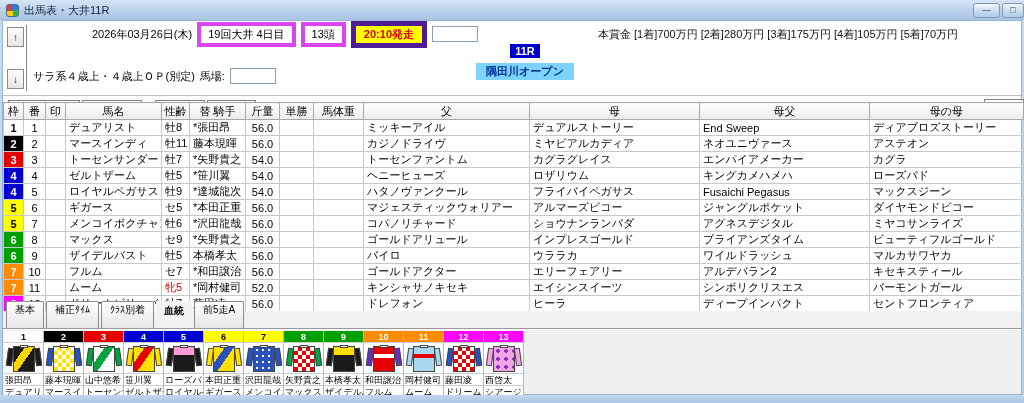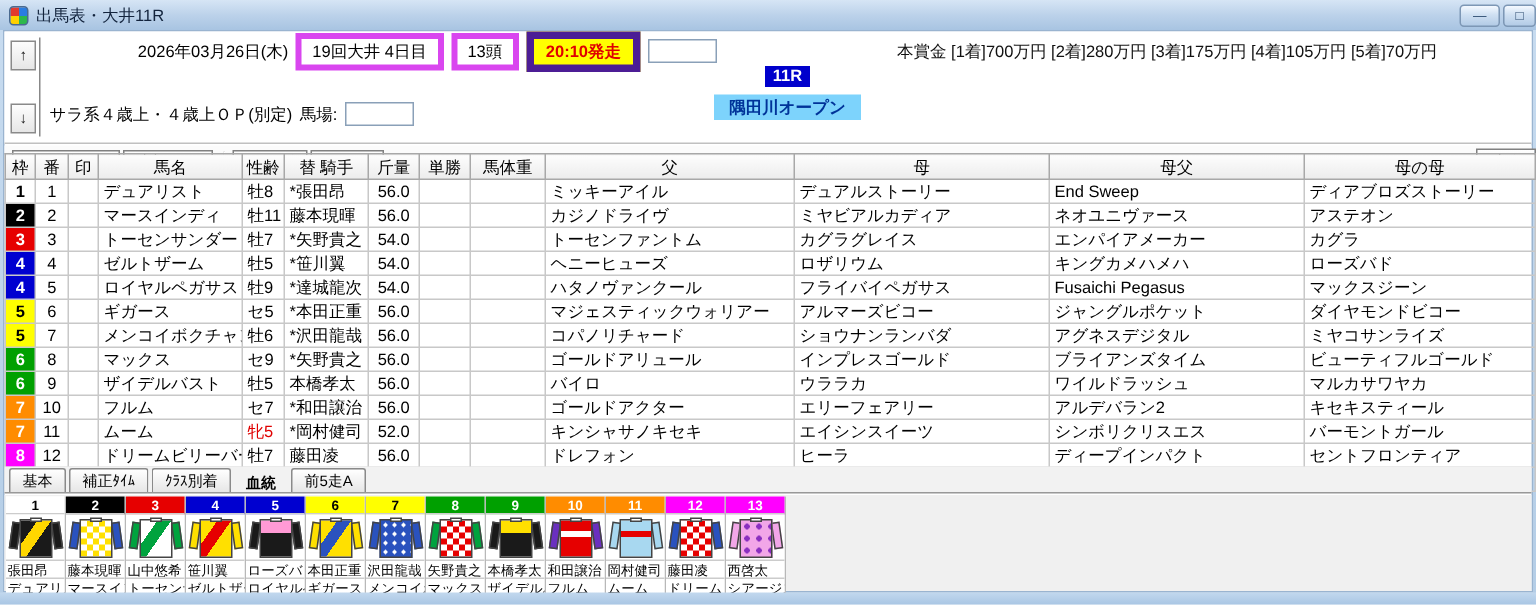--- a/index.html
+++ b/index.html
@@ -52,21 +52,21 @@
   table.race { position:absolute; top:81px; left:0; width:1020px; border-collapse:collapse; table-layout:fixed; }
   table.race th { height:17px; background:linear-gradient(#fdfdfd,#ececec); border:1px solid #a8a8a8;
     font-weight:normal; font-size:11px; padding:0 2px; }
   table.race td { height:14.8px; border:1px solid #c8c8c8; font-size:11px; padding:0 3px;
     white-space:nowrap; overflow:hidden; }
   td.c { text-align:center; padding:0 1px; }
   td.waku { font-weight:bold; text-align:center; }
 
   
   .tabbar { position:absolute; top:290px; left:0; right:0; height:18px; border-bottom:1px solid #999; background:#f2f2f2; display:flex; align-items:flex-end; padding-left:3px; }
-  .tab { height:16px; padding:1px 8px 0; margin-right:2px; border:1px solid #8a8a8a; border-bottom:none;
+  .tab { height:27px; padding:1px 8px 0; margin-right:2px; border:1px solid #8a8a8a; border-bottom:none;
     background:linear-gradient(#ffffff,#e6e6e6); font-size:10px; border-radius:2px 2px 0 0; }
   .tab.active { background:#f2f2f2; border:none; font-weight:bold; padding-top:3px; }
 
   
   .silkpanel { position:absolute; top:309px; left:0; right:0; bottom:0; background:#f0f0f0; }
   .silkstrip { position:absolute; top:1px; left:1px; display:flex; }
   .silkcell { width:40px; border-right:1px solid #b8b8b8; background:#fff; }
   .num { height:12px; font-size:9px; font-weight:bold; text-align:center; line-height:12px; border-bottom:1px solid #ccc; }
   .silkbox { height:31px; position:relative; background:#fff; border-bottom:1px solid #ccc; }
   .silk { position:absolute; left:3px; top:2px; width:34px; height:27px; }

